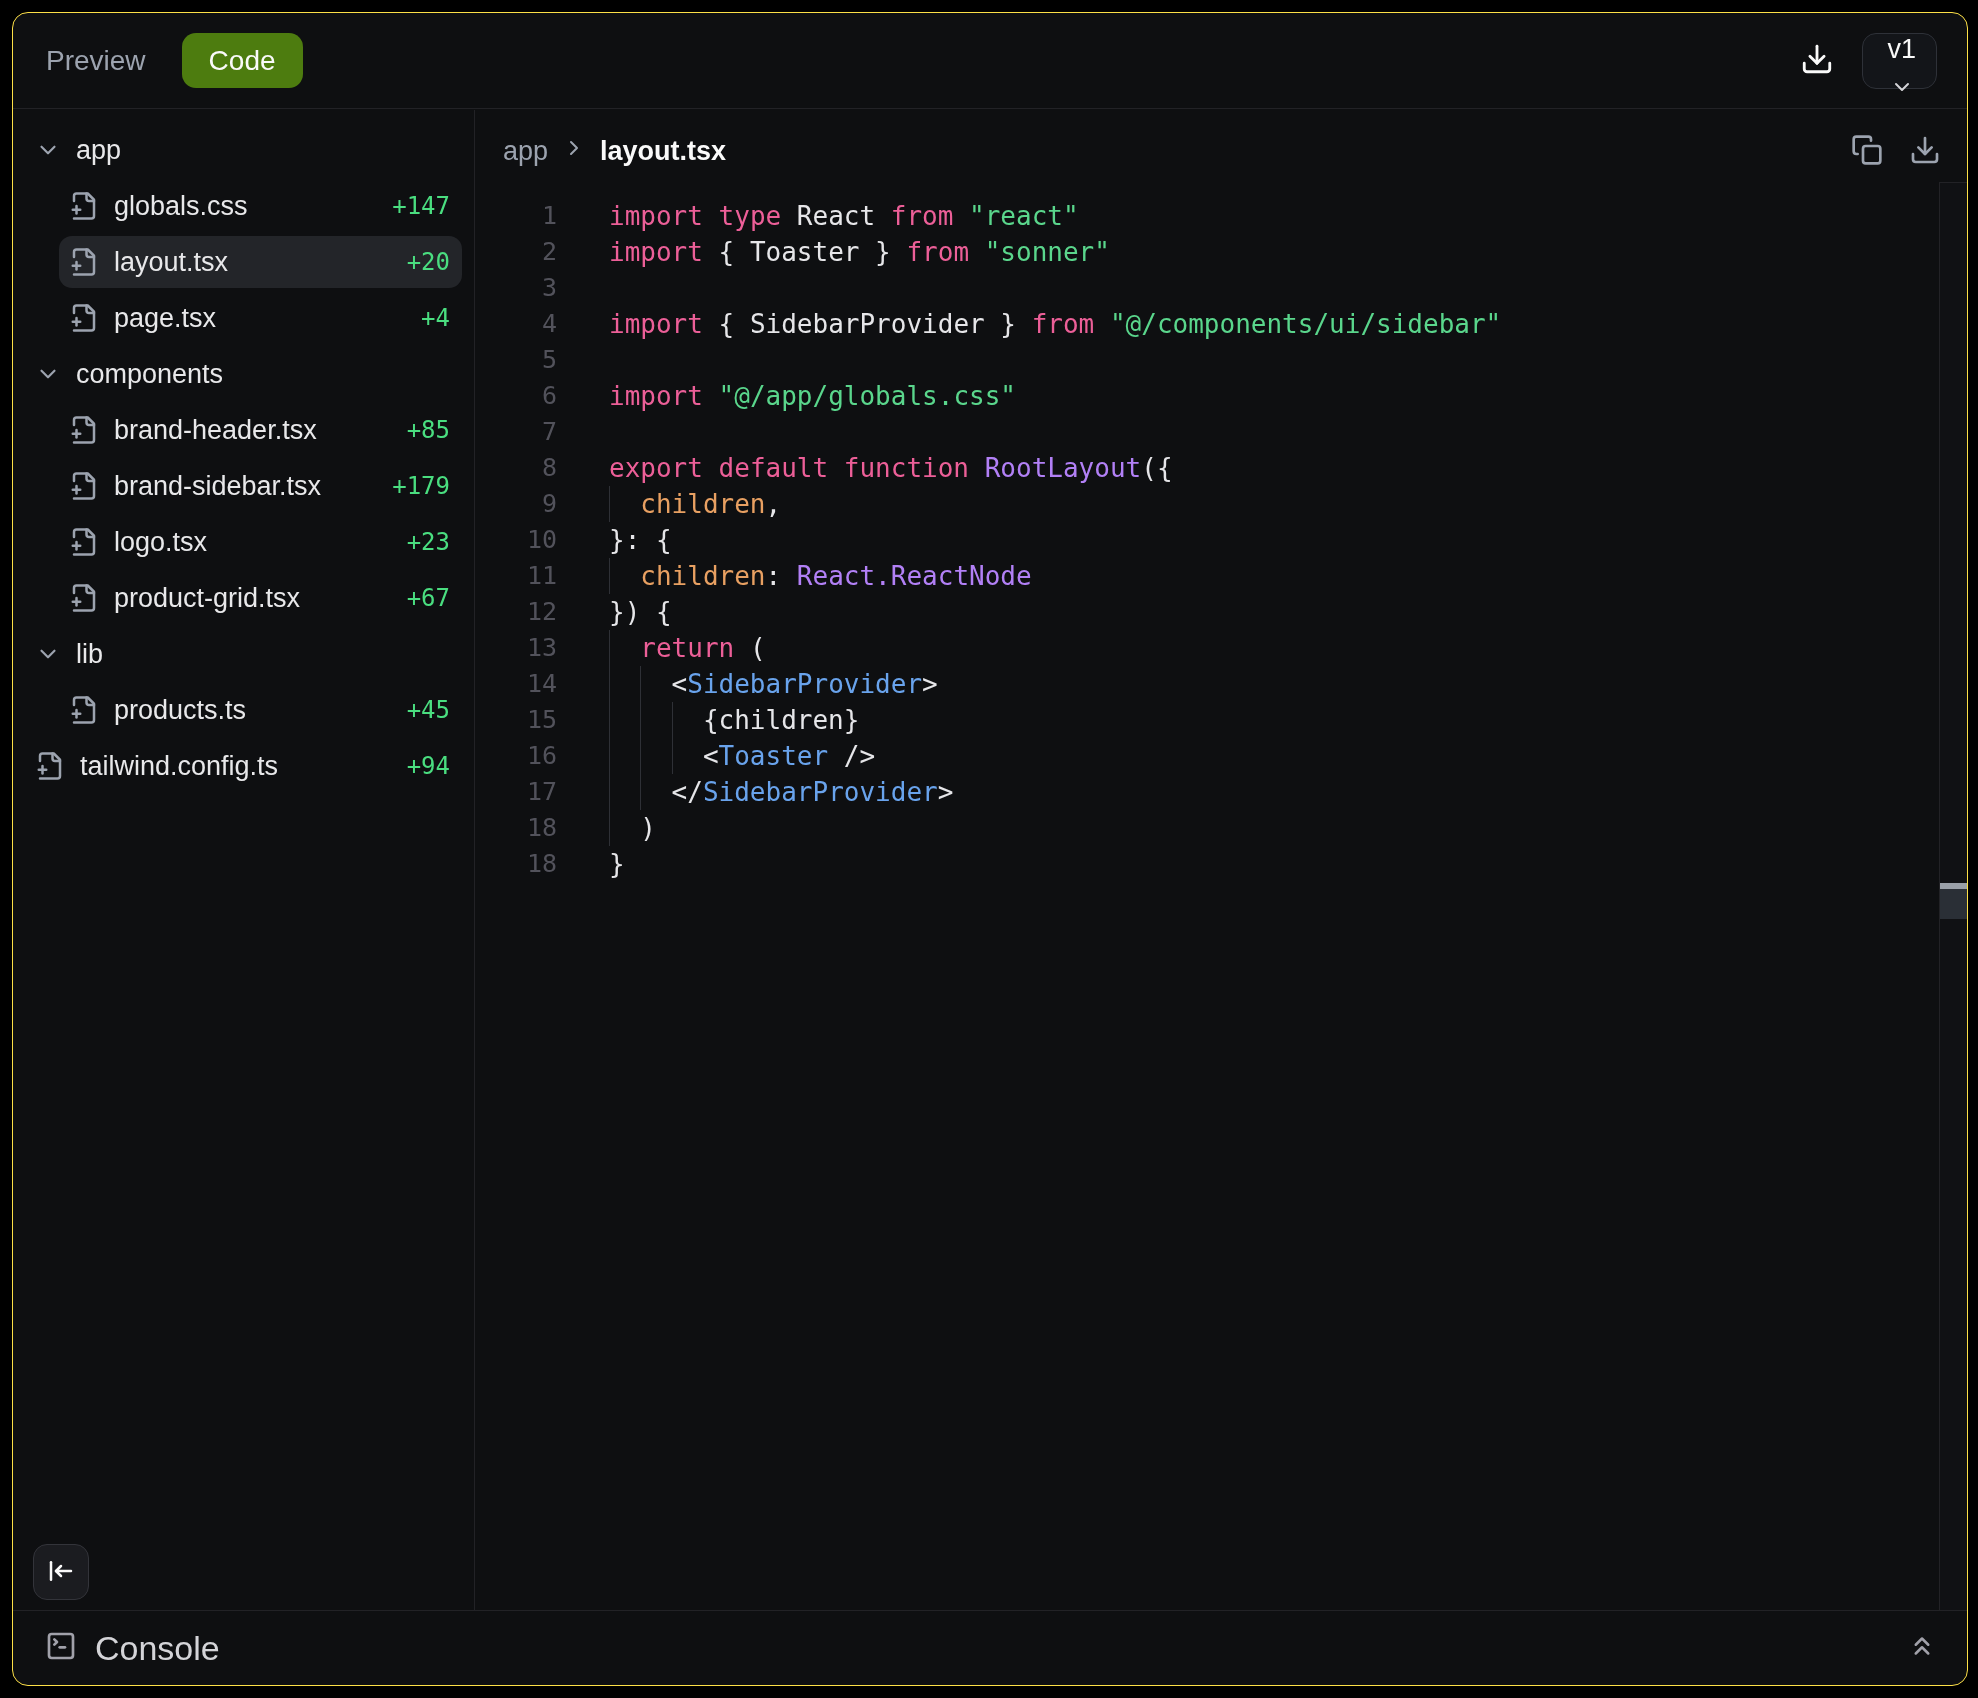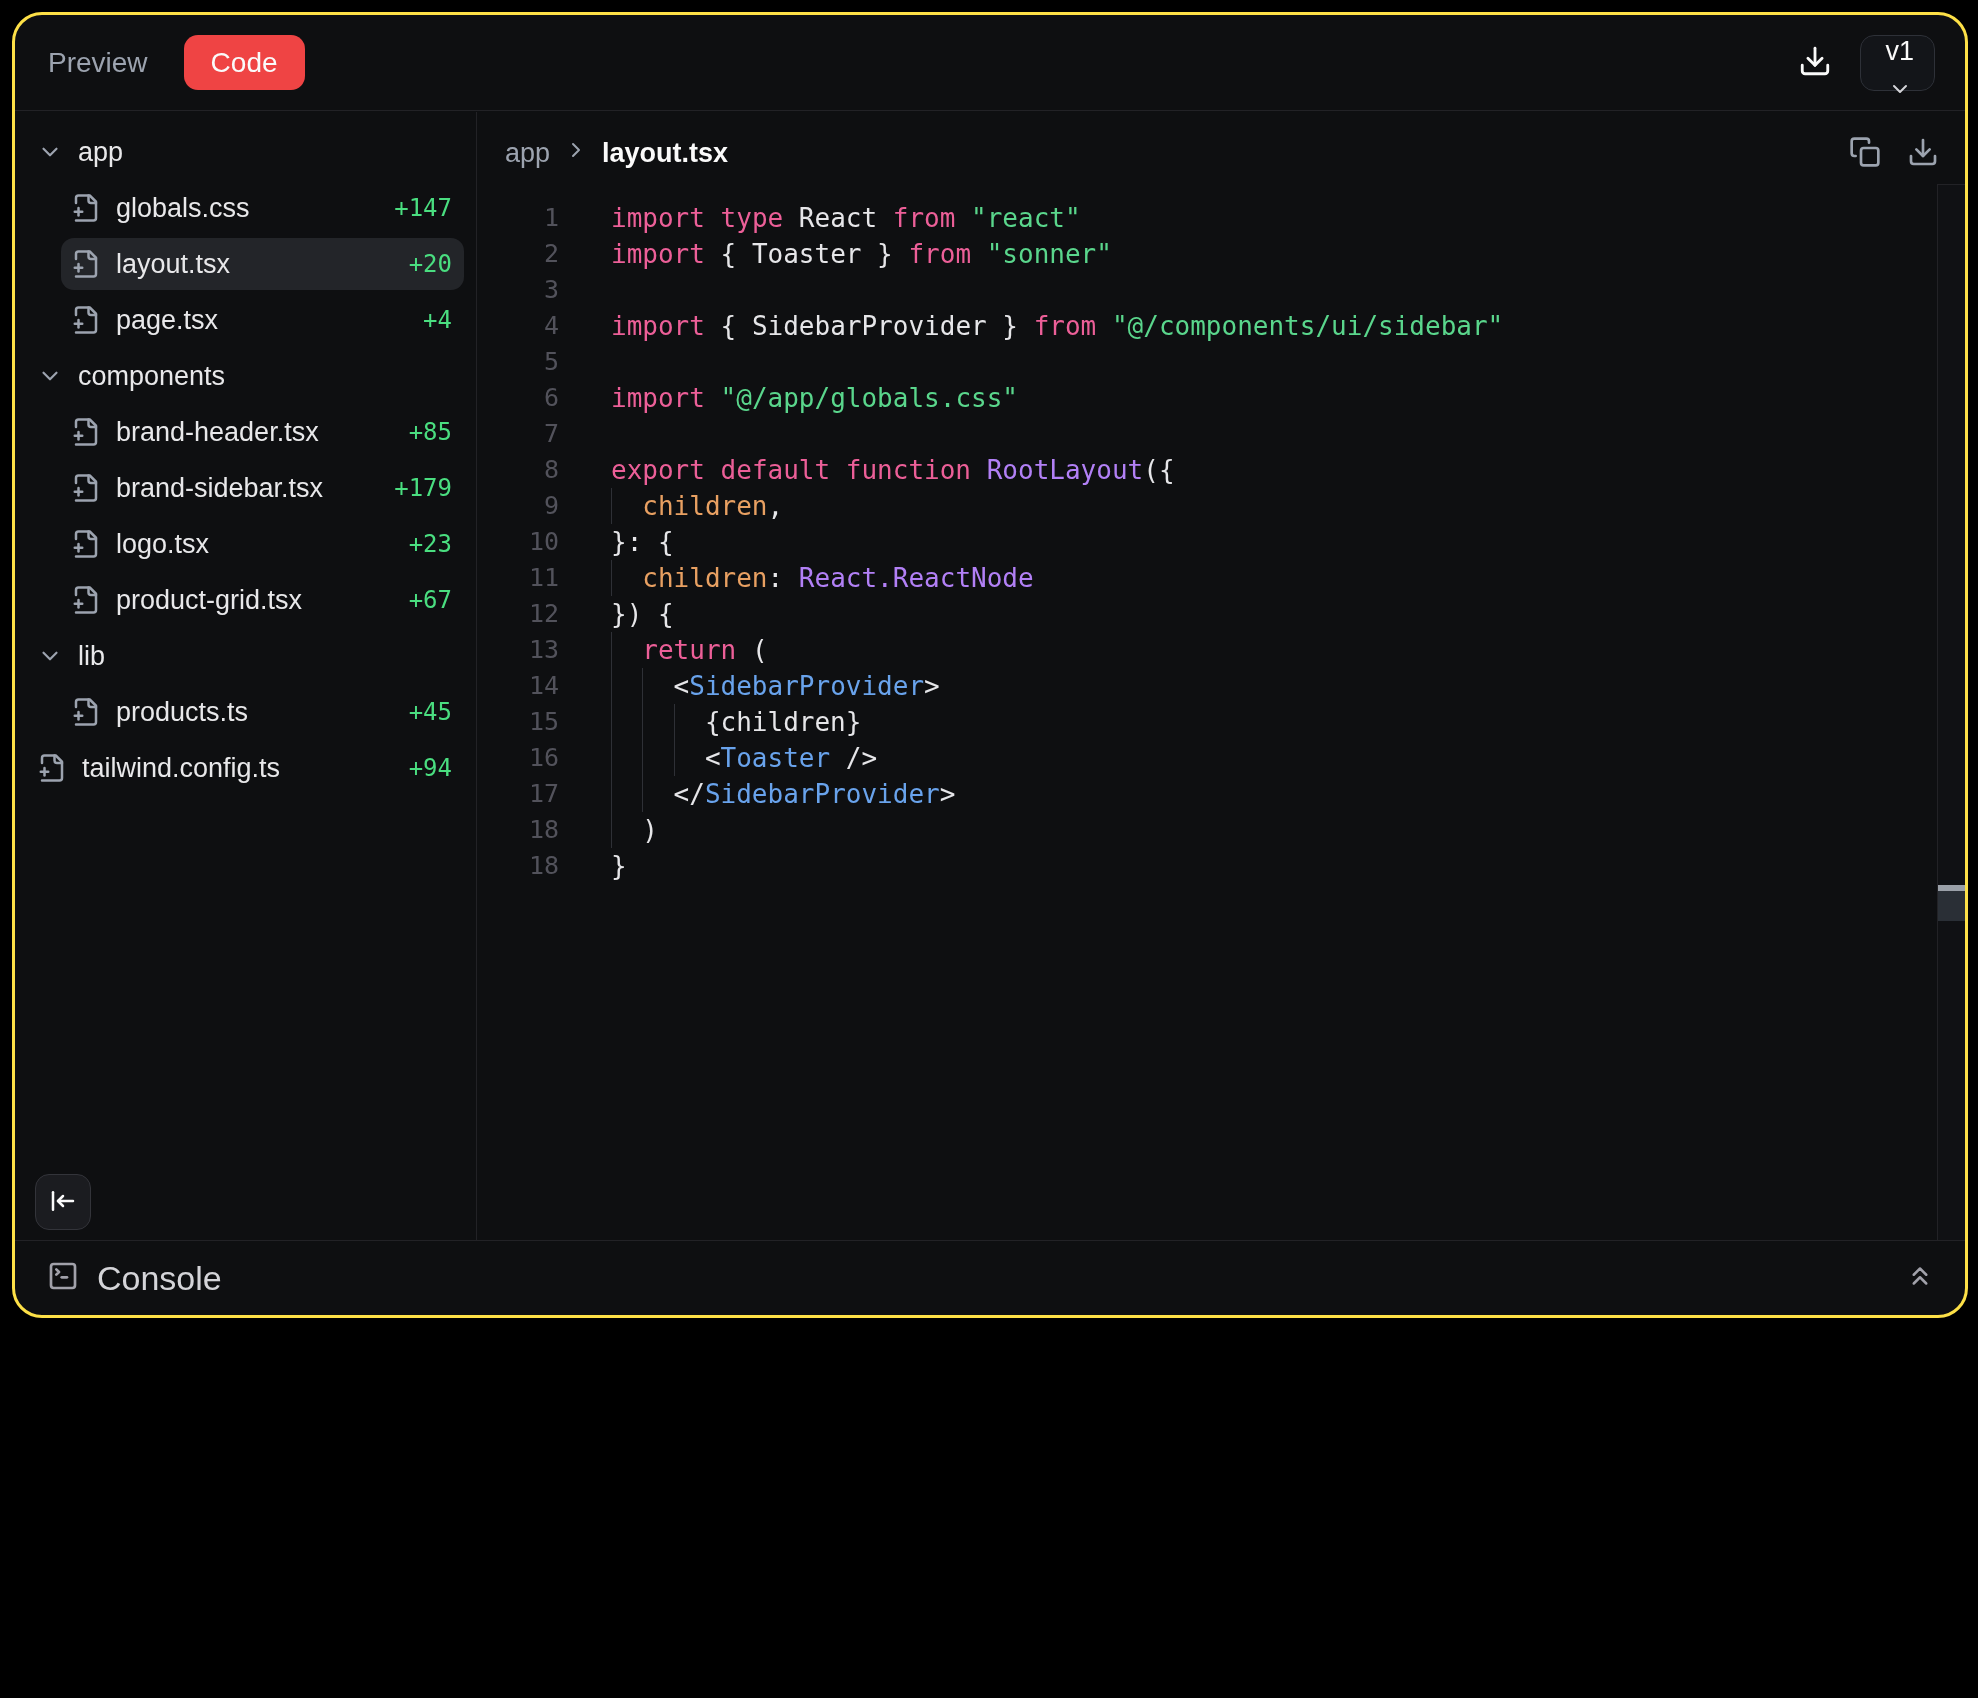--- a/index.html
+++ b/index.html
@@ -1,26 +1,26 @@
 <!DOCTYPE html>
 <html><head>
 <meta charset="utf-8">
 <style>
   * { margin:0; padding:0; box-sizing:border-box; }
   html,body { width:1978px; height:1698px; background:#000; overflow:hidden;
               font-family:"Liberation Sans", sans-serif; }
 
-  .app-frame { position:absolute; left:12px; top:12px; width:1956px; height:1306px;
-               background:#0e0f11; border:3px solid #fde047; border-radius:30px; overflow:hidden; }
+  .app-frame { position:absolute; left:12px; top:12px; width:1956px; height:1674px;
+               background:#0e0f11; border:1px solid #fde047; border-radius:16px; overflow:hidden; }
 
   
   .top-bar { position:absolute; left:0; top:0; right:0; height:96px;
              border-bottom:1px solid #222226; display:flex; align-items:center; padding:0 30px 0 33px; }
   .tab-preview { color:#9ca3af; font-size:28px; cursor:pointer; }
-  .tab-code { margin-left:36px; background:#ef4444; color:#fafafa; font-size:28px; font-weight:500;
+  .tab-code { margin-left:36px; background:#4d7c0f; color:#fafafa; font-size:28px; font-weight:500;
               height:55px; padding:0 27px; border-radius:14px; display:flex; align-items:center; cursor:pointer; }
   .top-actions { margin-left:auto; display:flex; align-items:center; gap:28px; }
   .icon-btn { background:none; border:none; cursor:pointer; display:flex; align-items:center; justify-content:center; }
   .version-btn { display:flex; align-items:center; gap:10px; height:56px; padding:0 20px 0 24px;
                  background:#131519; border:1px solid #2e3138; border-radius:14px;
                  color:#fafafa; font-size:27px; font-weight:500; cursor:pointer;flex-direction:column; }
 
   
   .main { position:absolute; left:0; right:0; top:97px; bottom:75px; display:flex; }
   .sidebar { width:462px; border-right:1px solid #222226; position:relative; flex:none; }

